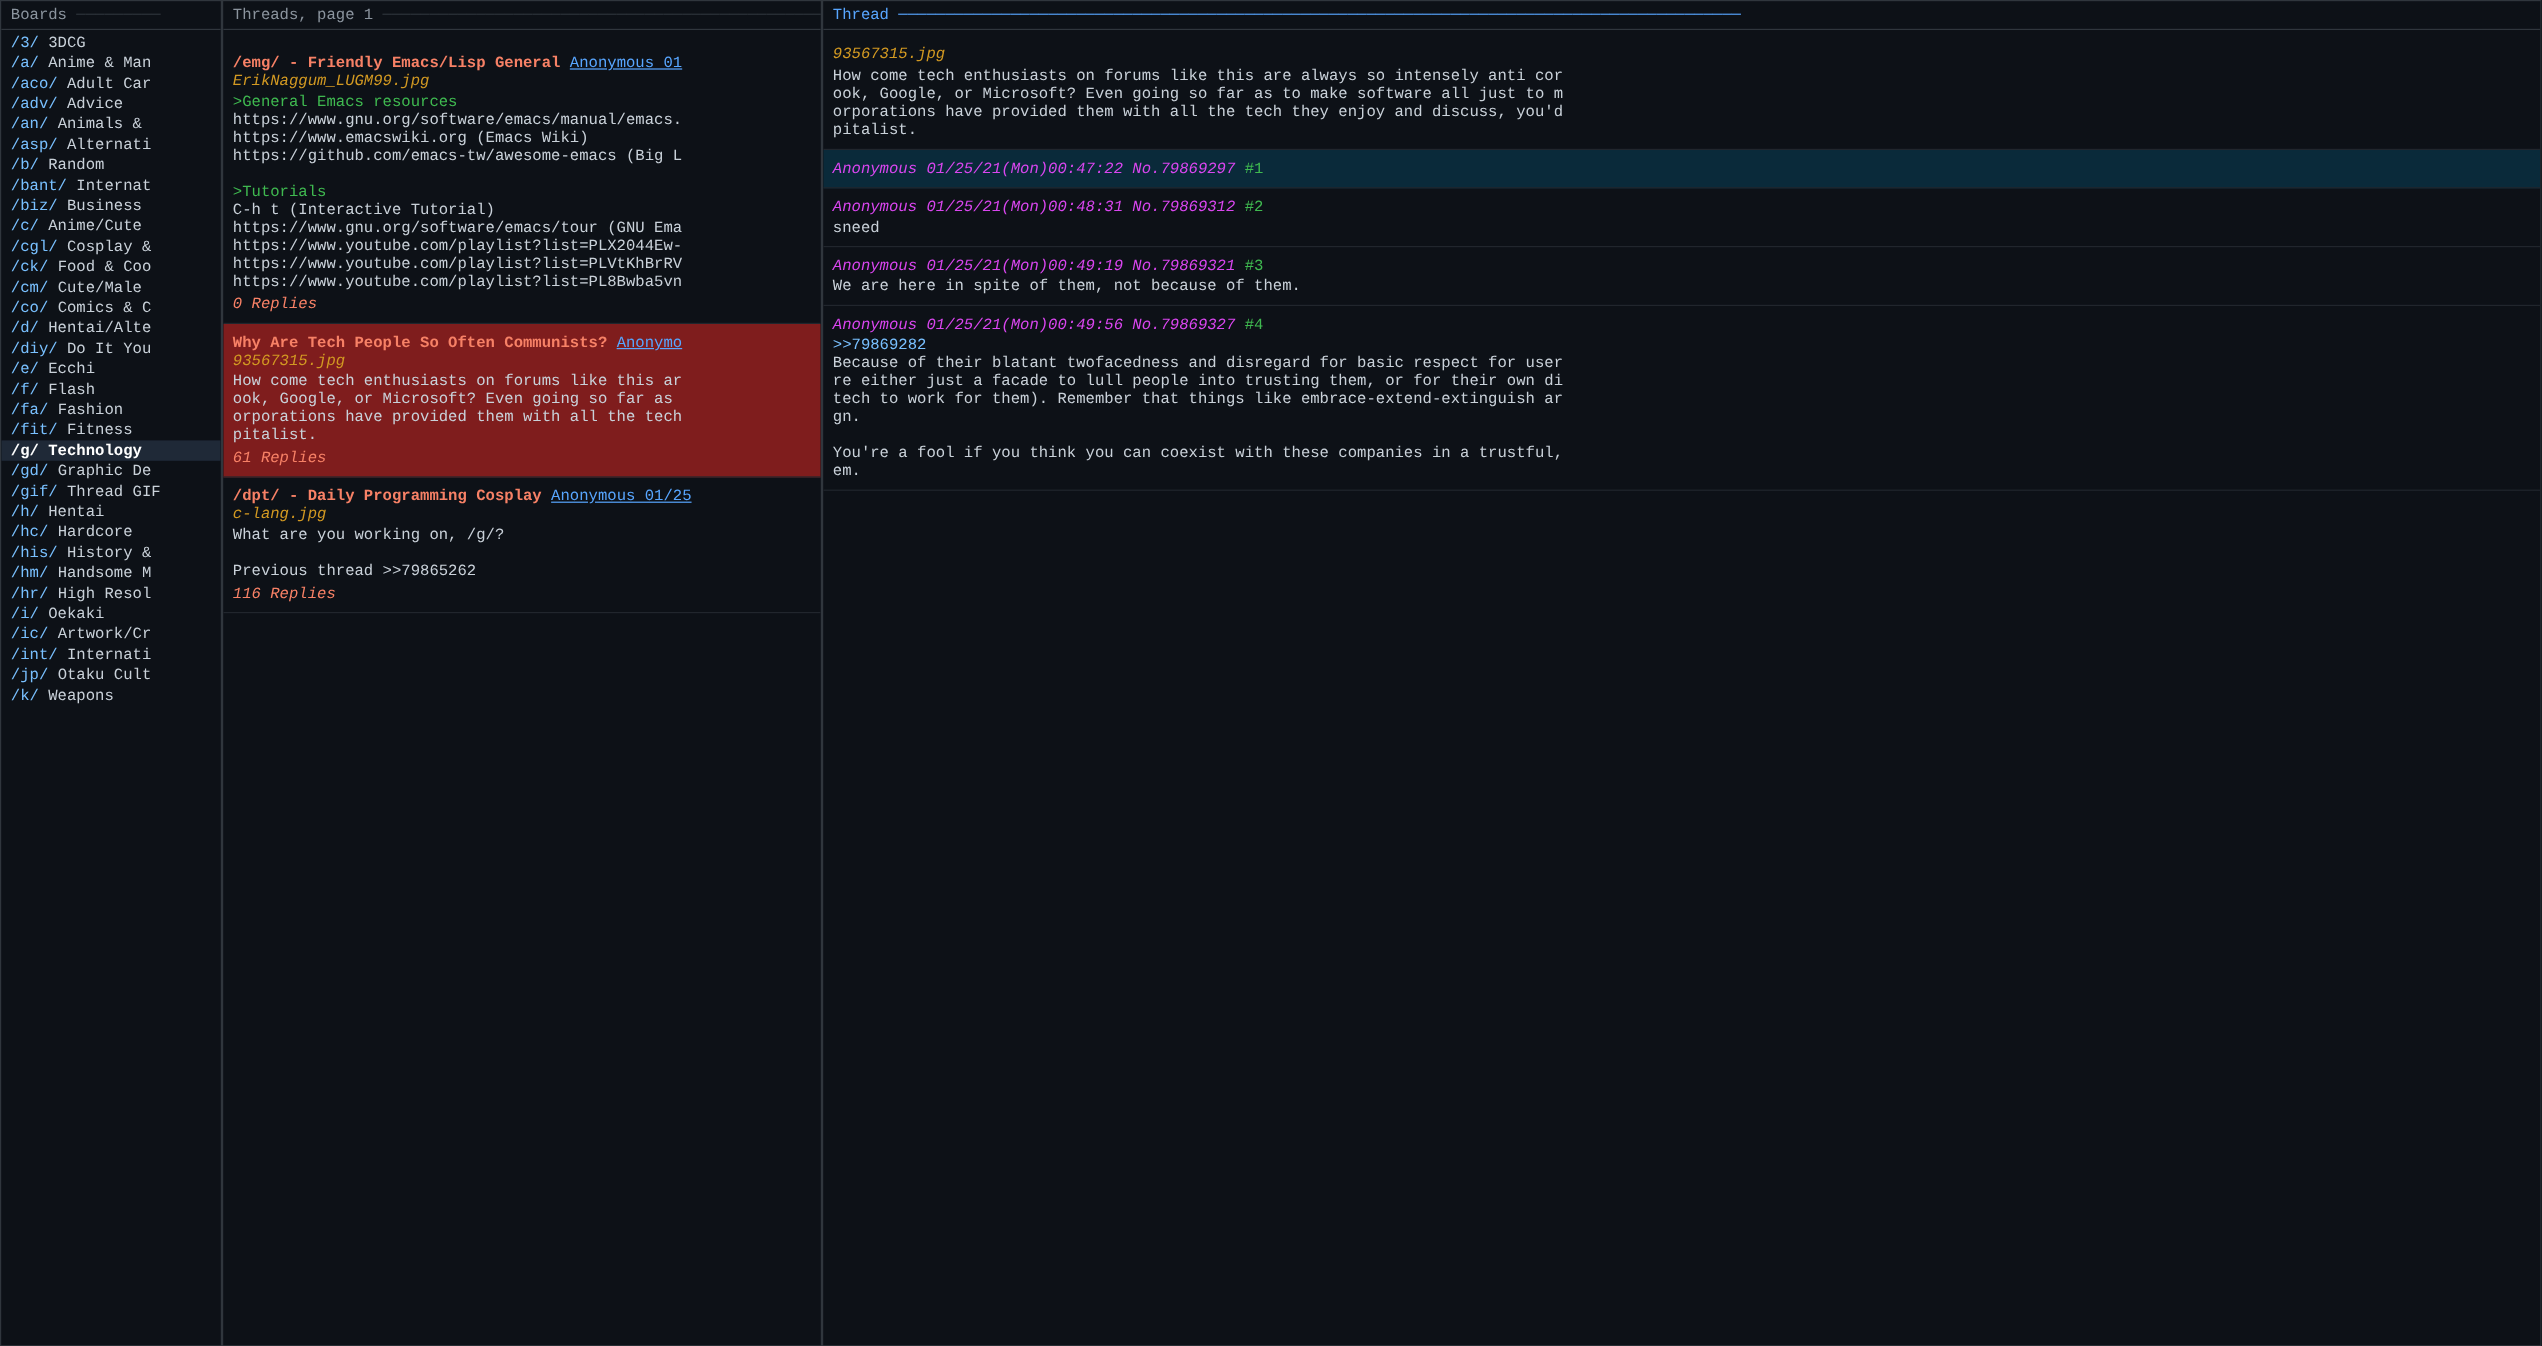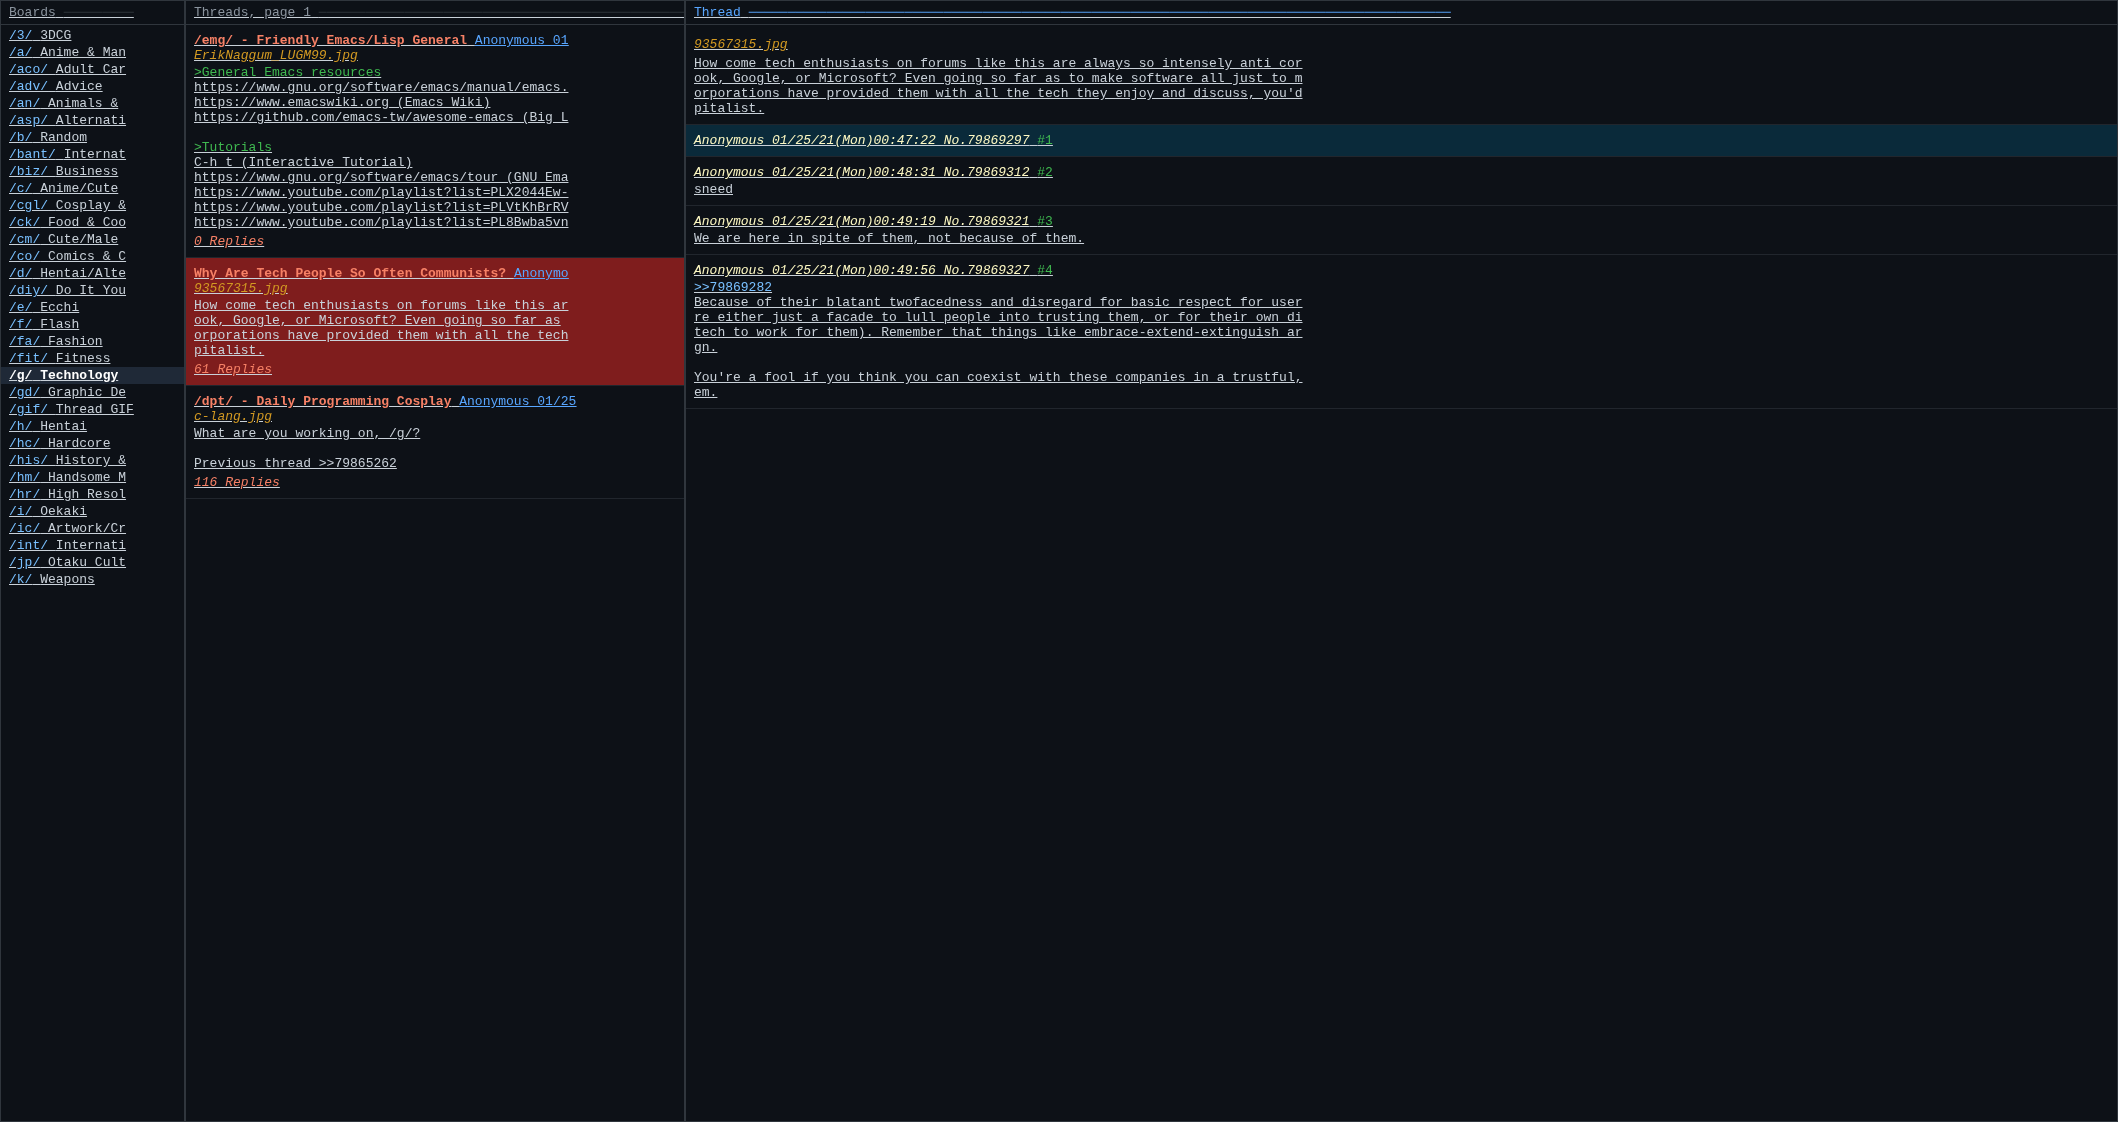--- a/index.html
+++ b/index.html
@@ -11,21 +11,20 @@
       height: 100vh;
       overflow: hidden;
       display: flex;
       flex-direction: row;
     }
     .panel {
       border: 1px solid #30363d;
       display: flex;
       flex-direction: column;
       overflow: hidden;
-      text-decoration: underline;
     }
     .panel-header {
       color: #8b949e;
       padding: 4px 8px;
       border-bottom: 1px solid #30363d;
       font-size: 13px;
       white-space: nowrap;
     }
     .panel-header span.dash {
       color: #30363d;
@@ -61,20 +60,21 @@
       color: #ffffff;
     }
     
     #threads-panel {
       width: 500px;
       min-width: 500px;
     }
     .threads-list {
       overflow-y: auto;
       flex: 1;
+      margin-top: 12px;
     }
     .thread-entry {
       padding: 8px 8px 8px 8px;
       border-bottom: 1px solid #21262d;
     }
     .thread-entry.highlighted {
       background: #7f1d1d;
     }
     .thread-title {
       color: #f78166;
@@ -142,21 +142,21 @@
       word-break: break-word;
     }
     .reply-entry {
       padding: 8px;
       border-bottom: 1px solid #21262d;
     }
     .reply-entry.highlighted {
       background: #0a2a3a;
     }
     .reply-meta {
-      color: #fef9c3;
+      color: #d946ef;
       font-style: italic;
     }
     .reply-num {
       color: #f0f0f0;
     }
     .reply-body {
       color: #c9d1d9;
       margin-top: 2px;
       word-break: break-word;
     }

